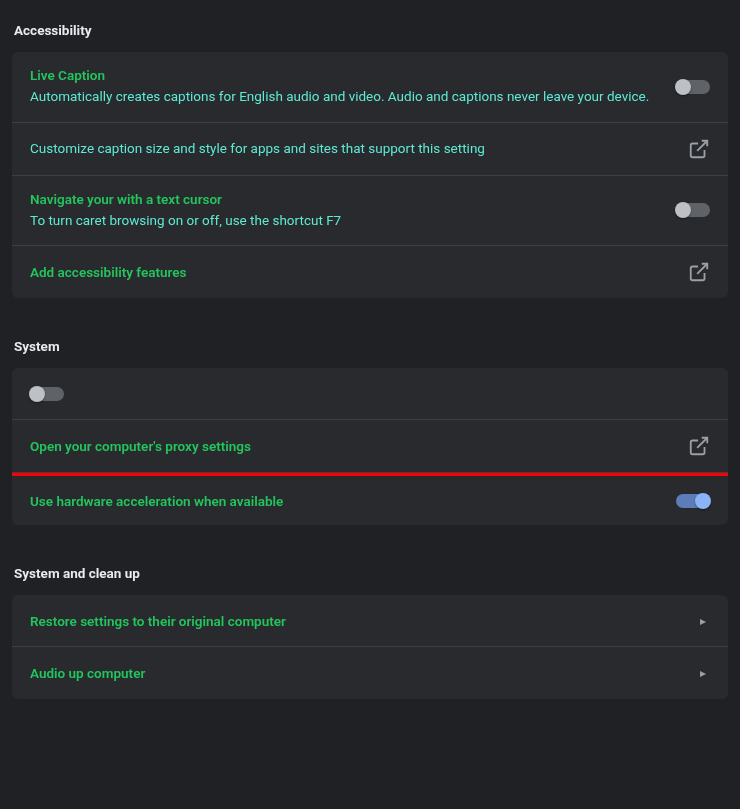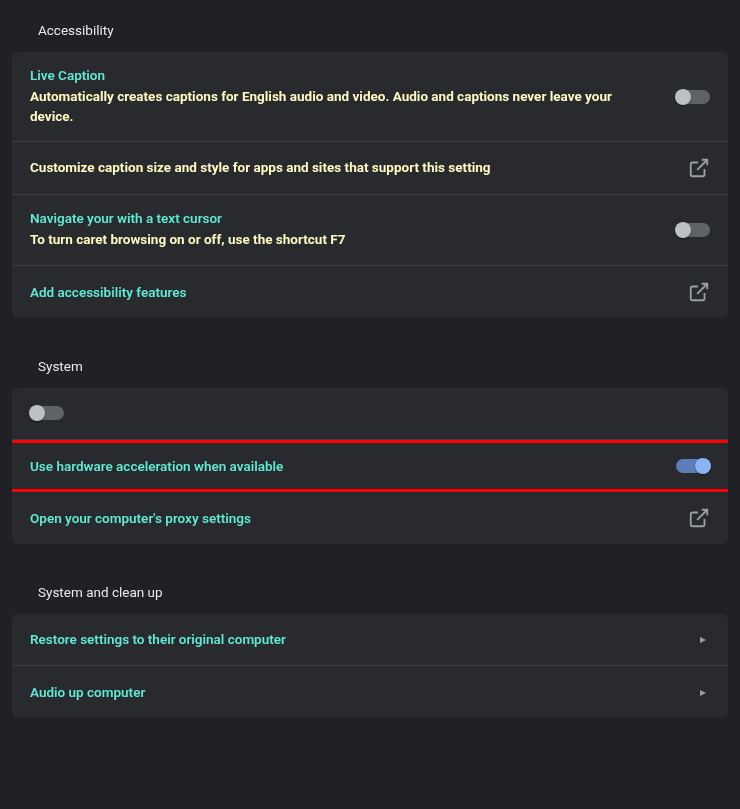--- a/index.html
+++ b/index.html
@@ -10,24 +10,23 @@
     body {
       background: #202124;
       font-family: 'Segoe UI', Roboto, Arial, sans-serif;
       width: 740px;
       height: 809px;
       color: #e8eaed;
       padding: 10px 12px 20px 12px;
     }
     .section-header {
       font-size: 13.5px;
-      font-weight: 400;
+      font-weight: 700;
       color: #e8eaed;
       padding: 12px 0 14px 2px;
-      margin-left: 24px;
     }
     .card {
       background: #292a2d;
       border-radius: 6px;
       overflow: hidden;
       margin-bottom: 28px;
     }
     .row {
       display: flex;
       align-items: center;
@@ -42,27 +41,26 @@
     .row-text {
       display: flex;
       flex-direction: column;
       gap: 4px;
       flex: 1;
       padding-right: 20px;
     }
     .row-title {
       font-size: 13.5px;
       font-weight: 600;
-      color: #5eead4;
+      color: #22c55e;
     }
     .row-desc {
       font-size: 13.5px;
-      color: #fef9c3;
+      color: #5eead4;
       line-height: 1.45;
-      font-weight: bold;
     }
     .toggle {
       position: relative;
       width: 34px;
       height: 14px;
       background: #5f6368;
       border-radius: 7px;
       flex-shrink: 0;
     }
     .toggle .knob {
@@ -158,40 +156,40 @@
 <div>
   <div class="section-header">System</div>
   <div class="card">
 
     <div class="row">
       <div class="toggle">
         <div class="knob"></div>
       </div>
     </div>
 
-    <div class="row highlight">
-      <div class="row-text">
-        <div class="row-title">Use hardware acceleration when available</div>
-      </div>
-      <div class="toggle on">
-        <div class="knob"></div>
-      </div>
-    </div>
-
     <div class="row">
       <div class="row-text">
         <div class="row-title">Open your computer's proxy settings</div>
       </div>
       <svg class="ext-icon" viewBox="0 0 24 24" fill="none" stroke="currentColor" stroke-width="2">
         <path d="M18 13v6a2 2 0 0 1-2 2H5a2 2 0 0 1-2-2V8a2 2 0 0 1 2-2h6"></path>
         <polyline points="15 3 21 3 21 9"></polyline>
         <line x1="10" y1="14" x2="21" y2="3"></line>
       </svg>
     </div>
 
+    <div class="row highlight">
+      <div class="row-text">
+        <div class="row-title">Use hardware acceleration when available</div>
+      </div>
+      <div class="toggle on">
+        <div class="knob"></div>
+      </div>
+    </div>
+
   </div>
 </div>
 
 <div>
   <div class="section-header">System and clean up</div>
   <div class="card" style="margin-bottom:0;">
 
     <div class="row">
       <div class="row-text">
         <div class="row-title">Restore settings to their original computer</div>

